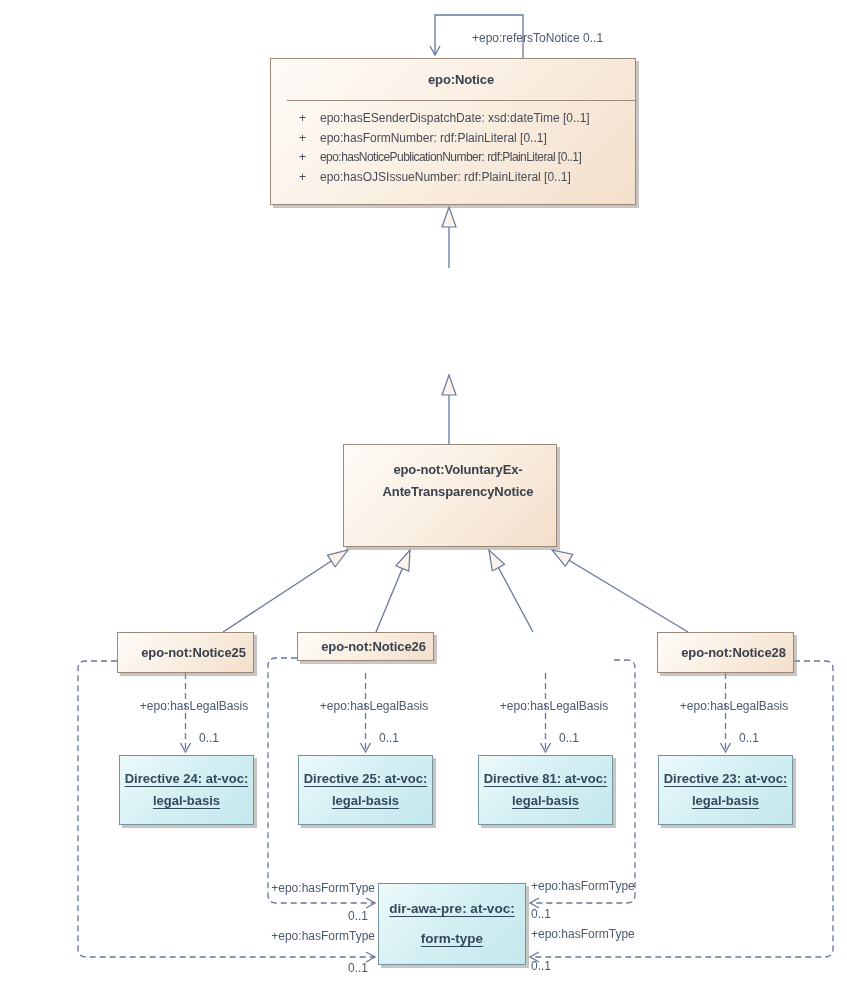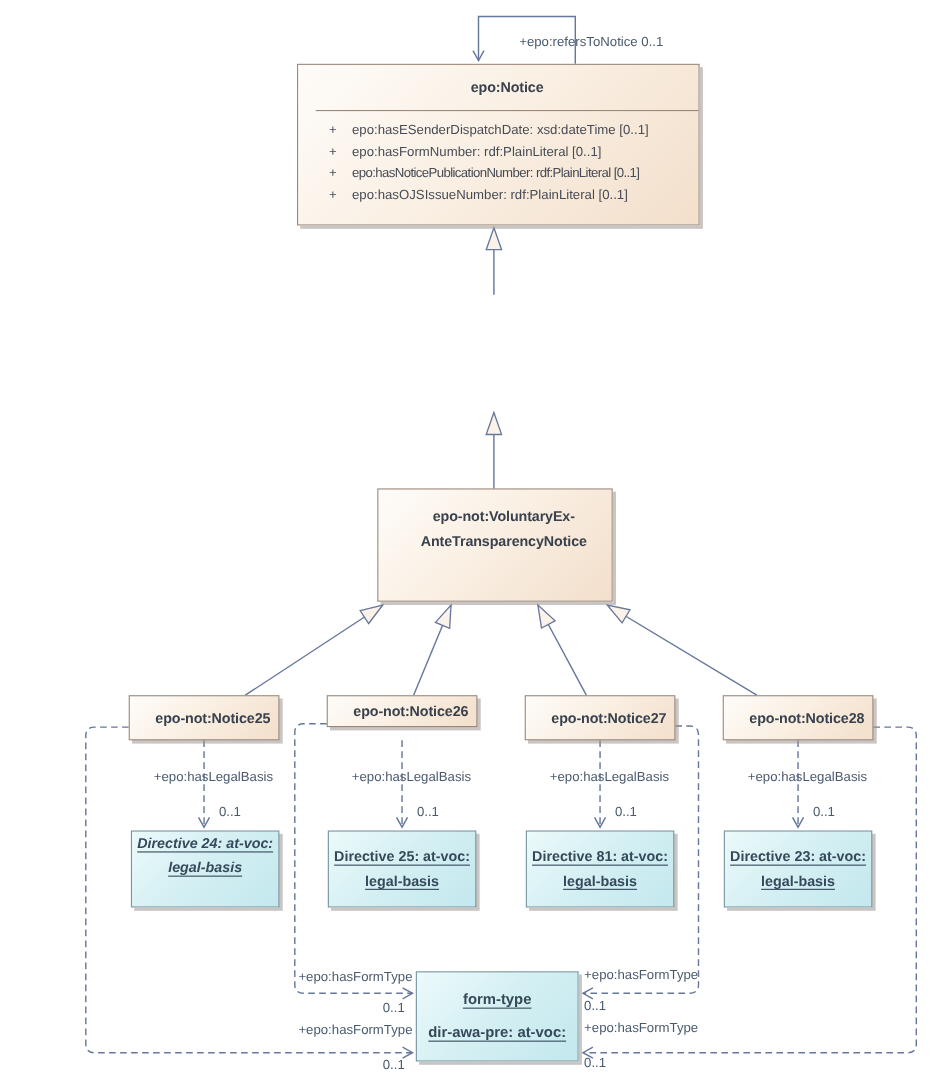--- a/index.html
+++ b/index.html
@@ -117,47 +117,44 @@
     <div class="class-title" style="line-height:22px;">epo-not:VoluntaryEx-</div>
     <div class="class-title" style="line-height:22px;">AnteTransparencyNotice</div>
   </div>
 
   <div class="uml-class" style="left:117px; top:632px; width:137px; height:41px; display:flex; align-items:center; justify-content:center;">
     <div class="class-title">epo-not:Notice25</div>
   </div>
   <div class="uml-class" style="left:297px; top:632px; width:137px; height:29px; display:flex; align-items:center; justify-content:center;">
     <div class="class-title">epo-not:Notice26</div>
   </div>
-  <div class="uml-class" style="left:477px; top:632px; width:137px; height:41px; display:flex; align-items:center; justify-content:center;">
-    <div class="class-title">epo-not:Notice27</div>
-  </div>
   <div class="uml-class" style="left:657px; top:632px; width:137px; height:41px; display:flex; align-items:center; justify-content:center;">
     <div class="class-title">epo-not:Notice28</div>
   </div>
 
-  <div class="uml-object" style="left:119px; top:755px; width:135px; height:70px; font-style:italic;">
+  <div class="uml-object" style="left:119px; top:755px; width:135px; height:70px; padding-top:12px;">
     <div class="obj-text" style="line-height:22px;">Directive 24: at-voc:</div>
     <div class="obj-text" style="line-height:22px;">legal-basis</div>
   </div>
   <div class="uml-object" style="left:298px; top:755px; width:135px; height:70px; padding-top:12px;">
     <div class="obj-text" style="line-height:22px;">Directive 25: at-voc:</div>
     <div class="obj-text" style="line-height:22px;">legal-basis</div>
   </div>
   <div class="uml-object" style="left:478px; top:755px; width:135px; height:70px; padding-top:12px;">
     <div class="obj-text" style="line-height:22px;">Directive 81: at-voc:</div>
     <div class="obj-text" style="line-height:22px;">legal-basis</div>
   </div>
   <div class="uml-object" style="left:658px; top:755px; width:135px; height:70px; padding-top:12px;">
     <div class="obj-text" style="line-height:22px;">Directive 23: at-voc:</div>
     <div class="obj-text" style="line-height:22px;">legal-basis</div>
   </div>
 
   <div class="uml-object" style="left:378px; top:883px; width:148px; height:82px; padding-top:10px;">
+    <div class="obj-text" style="line-height:30px; font-size:13.5px;">dir-awa-pre: at-voc:</div>
     <div class="obj-text" style="line-height:30px; font-size:13.5px;">form-type</div>
-    <div class="obj-text" style="line-height:30px; font-size:13.5px;">dir-awa-pre: at-voc:</div>
   </div>
 
   <div class="conn-label" style="left:472px; top:31px;">+epo:refersToNotice 0..1</div>
 
   <div class="conn-label center" style="left:134px; top:699px; width:120px;">+epo:hasLegalBasis</div>
   <div class="conn-label" style="left:199px; top:731px;">0..1</div>
 
   <div class="conn-label center" style="left:314px; top:699px; width:120px;">+epo:hasLegalBasis</div>
   <div class="conn-label" style="left:379px; top:731px;">0..1</div>
 

